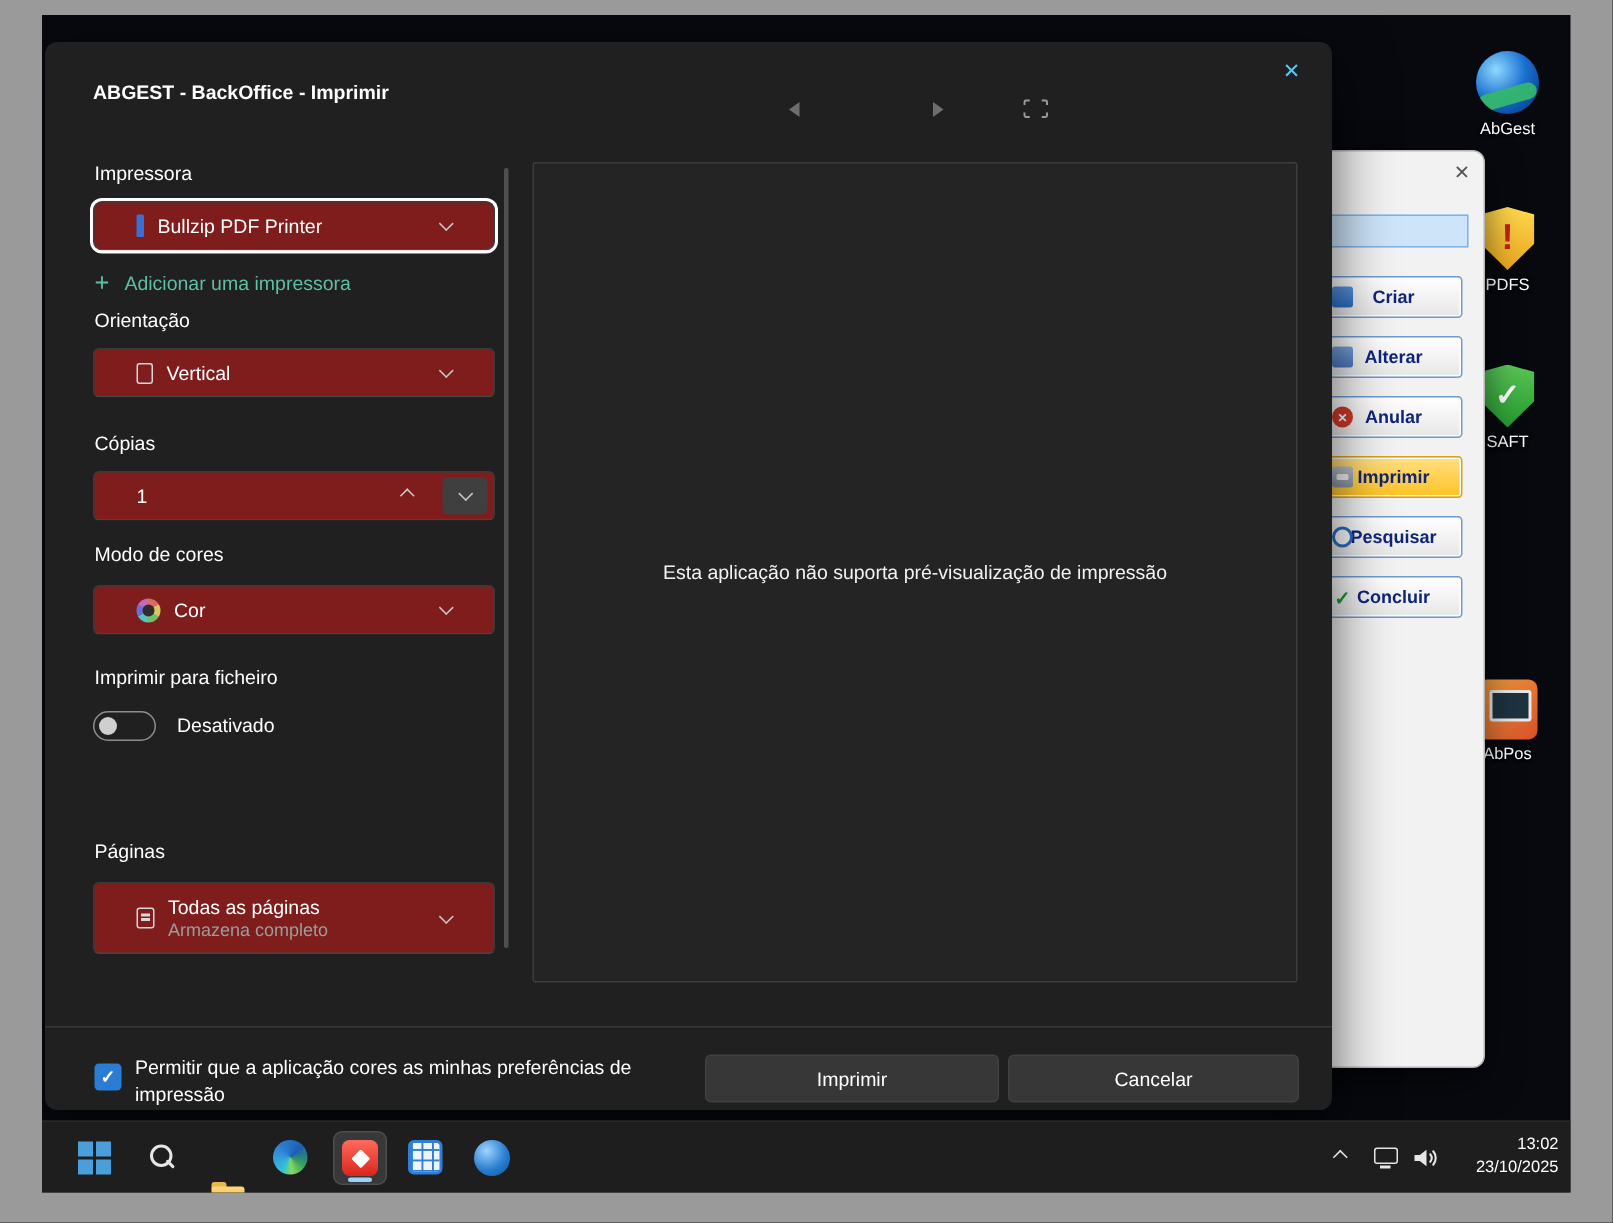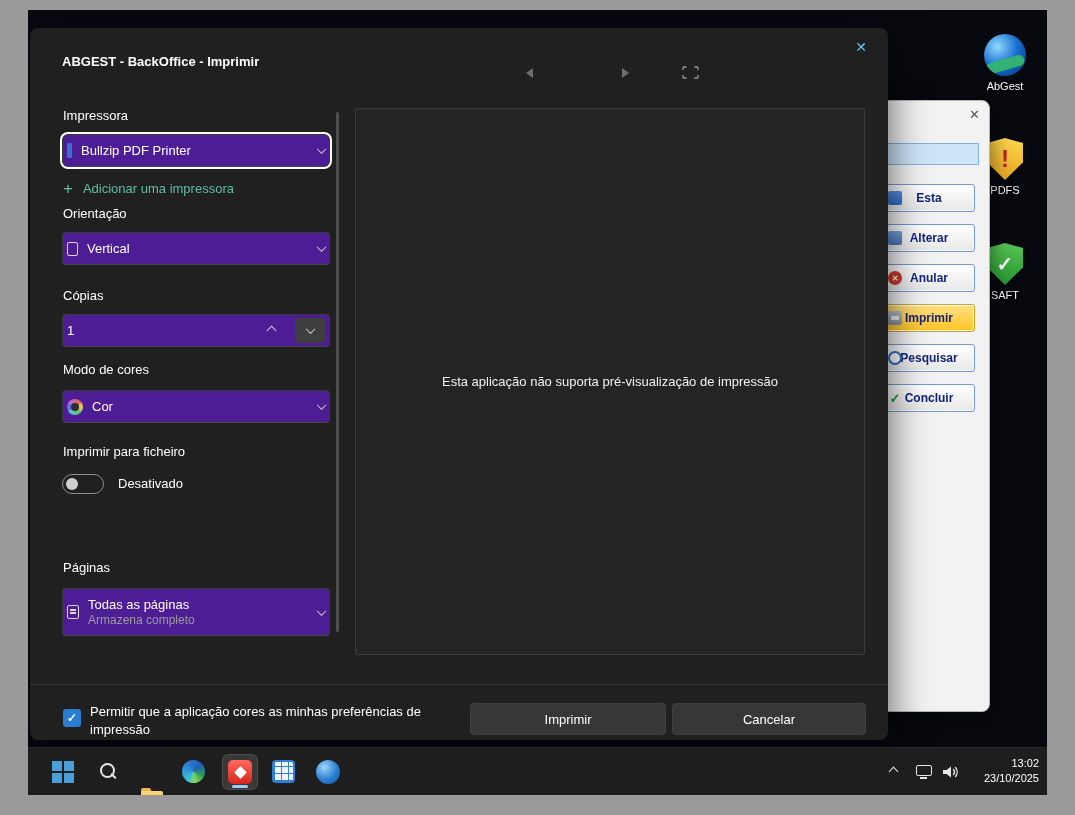--- a/index.html
+++ b/index.html
@@ -67,23 +67,23 @@
   }
   .dlg-title { position:absolute; left:32px; top:26px; font-size:13px; font-weight:700; }
   .dlg-close { position:absolute; right:12px; top:6px; width:30px; height:26px;
     color:#5fc3f2; font-size:14px; display:flex; align-items:center; justify-content:center; cursor:default; }
   .tri-l { position:absolute; width:0; height:0; border-top:5px solid transparent; border-bottom:5px solid transparent; border-right:7px solid #6e6e6e; }
   .tri-r { position:absolute; width:0; height:0; border-top:5px solid transparent; border-bottom:5px solid transparent; border-left:7px solid #6e6e6e; }
 
   .field-label { position:absolute; left:33px; font-size:13px; color:#fff; }
   .select {
     position:absolute; left:32px; width:268px; height:33px;
-    background:#4c1d95; border:1px solid #3a3a3a; border-bottom-color:#464646;
+    background:#7f1d1d; border:1px solid #3a3a3a; border-bottom-color:#464646;
     border-radius:4px; display:flex; align-items:center; gap:9px;
-    padding:0 4px; font-size:13px;
+    padding:0 28px; font-size:13px;
   }
   .select.focused { box-shadow:0 0 0 2px #ffffff; border-radius:6px; }
   .chev { display:inline-block; width:7px; height:7px;
     border-right:1.4px solid #c8c8c8; border-bottom:1.4px solid #c8c8c8;
     transform:rotate(45deg) translate(-1px,-1px); }
   .chev.auto { margin-left:auto; }
   .chev.up { transform:rotate(-135deg); }
 
   .printer-bar { width:5px; height:15px; background:#3b6fd4; border-radius:1px; }
   .add-link { position:absolute; left:33px; display:flex; align-items:center; gap:10px;
@@ -172,28 +172,32 @@
         <span>!</span>
       </div>
     <div class="lbl">PDFS</div>
   </div>
   <div class="dt-icon" style="left:945px; top:233px;">
     <div class="shield shield-green">
         <span>✓</span>
       </div>
     <div class="lbl">SAFT</div>
   </div>
+  <div class="dt-icon" style="left:945px; top:443px;">
+    <div class="ico-abpos"></div>
+    <div class="lbl">AbPos</div>
+  </div>
 
   <div class="back-window">
     <div class="bw-close">✕</div>
     <div class="bw-field"></div>
 
     <div class="bw-btn" style="top:83px;">
       <span class="bw-ico ic-criar"></span>
-      <span>Esta</span>
+      <span>Criar</span>
     </div>
     <div class="bw-btn" style="top:123px;">
       <span class="bw-ico ic-alterar"></span>
       <span>Alterar</span>
     </div>
     <div class="bw-btn" style="top:163px;">
       <span class="bw-ico ic-anular"></span>
       <span>Anular</span>
     </div>
     <div class="bw-btn hl" style="top:203px;">

